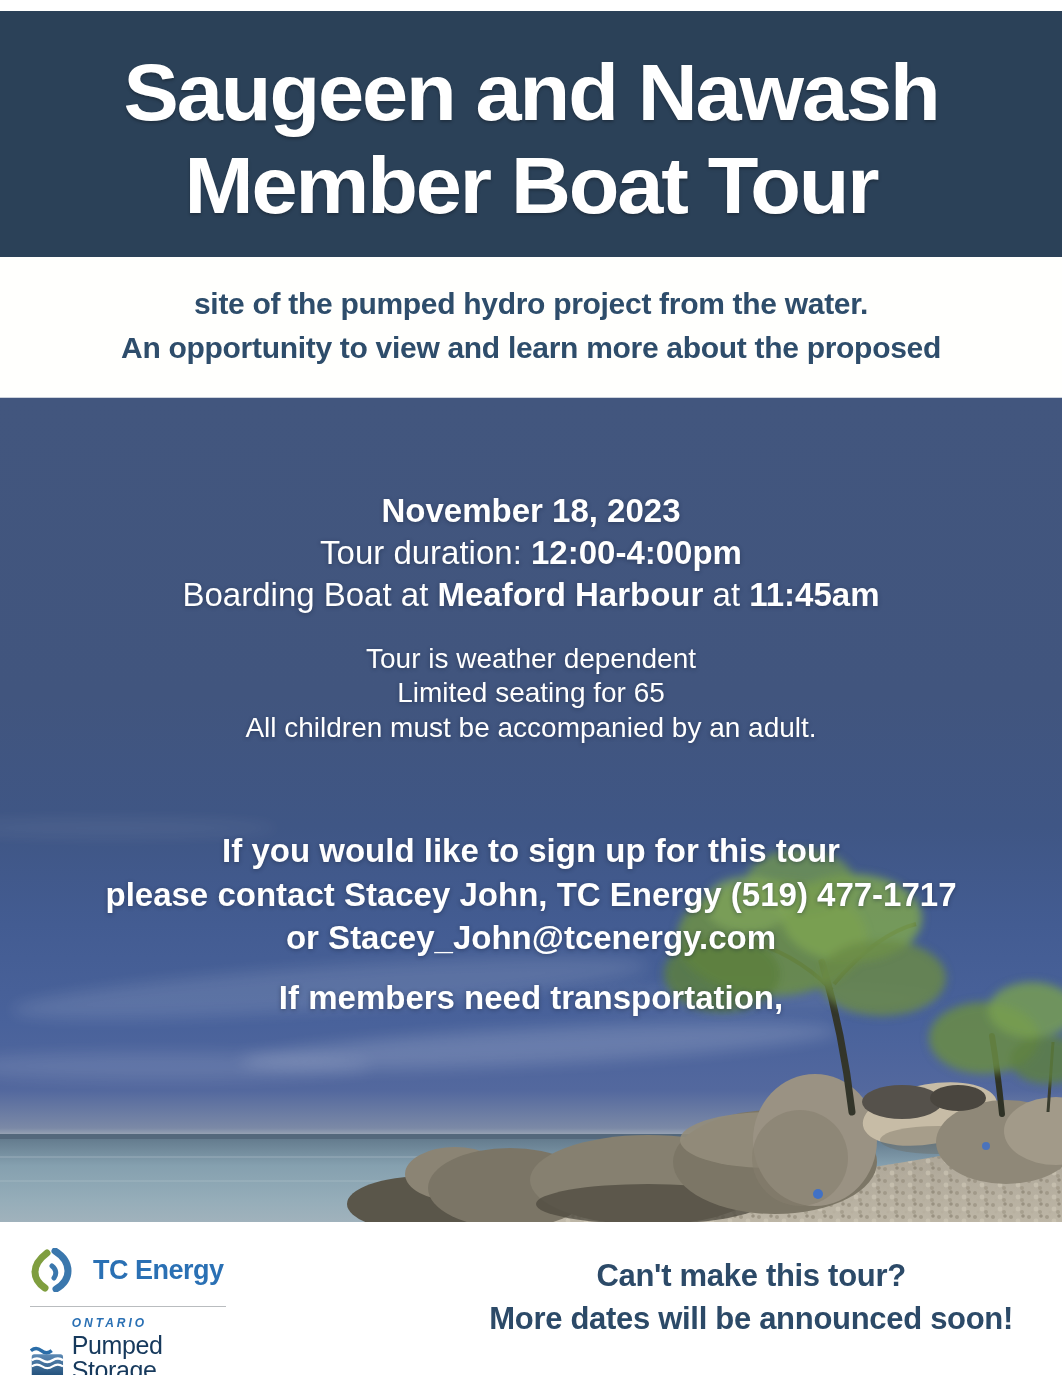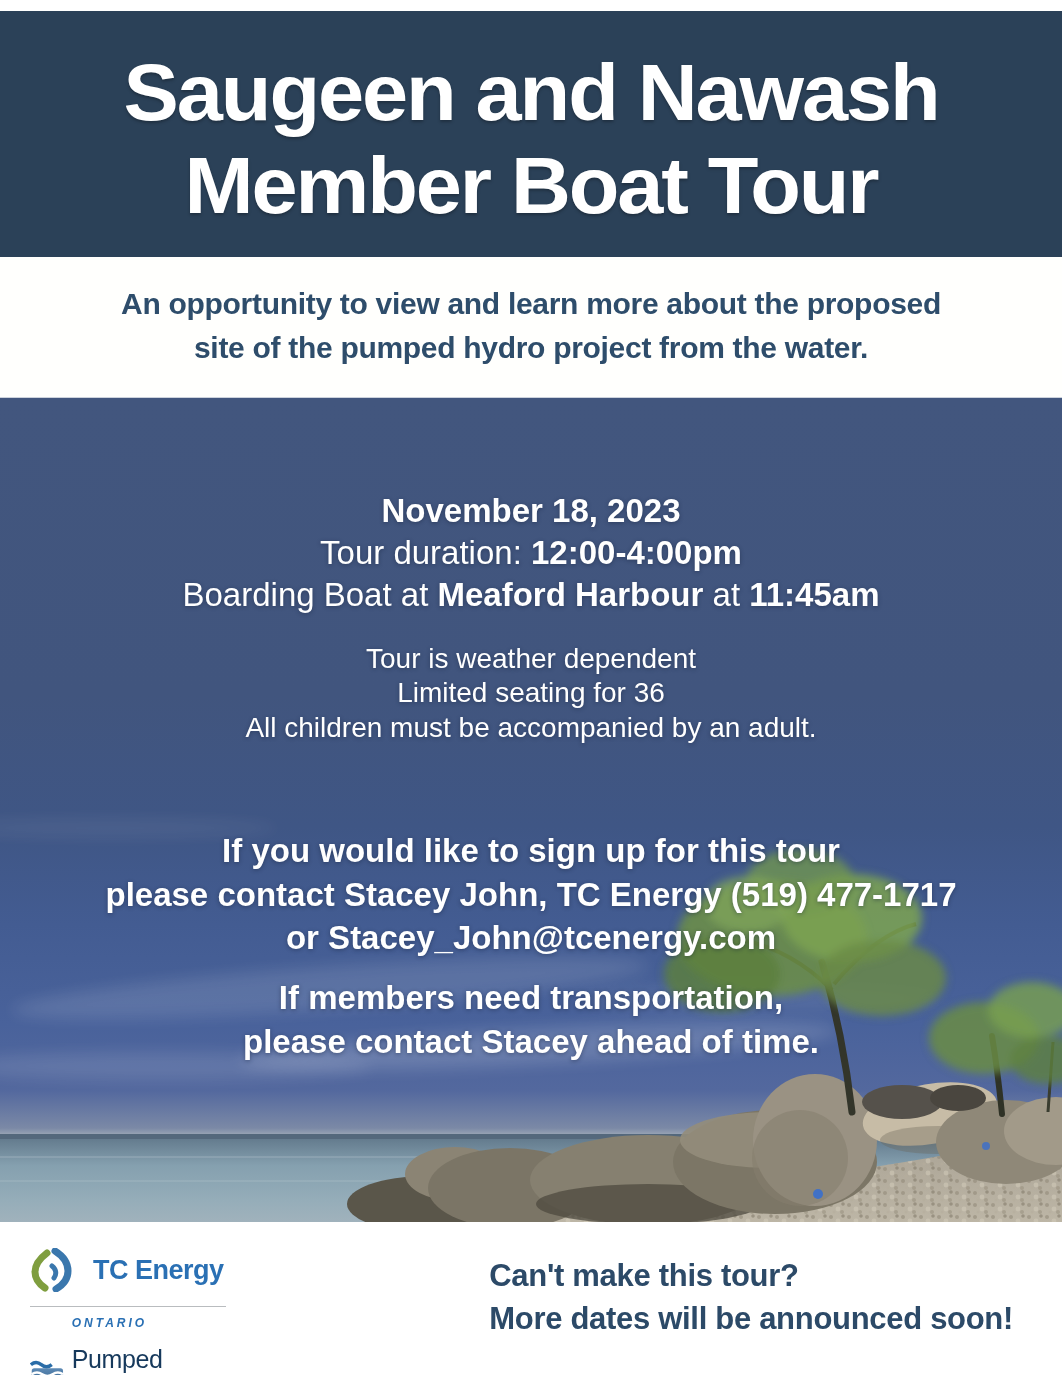--- a/index.html
+++ b/index.html
@@ -45,38 +45,38 @@
   .transport-block{top:531px;font-size:33px;font-weight:bold;line-height:1.32;}
 
   
   .footer{position:absolute;left:0;top:1222px;width:1062px;height:153px;background:#ffffff;}
   .logos{position:absolute;left:30px;top:26px;width:200px;}
   .tc-row{display:flex;align-items:center;gap:19px;}
   .tc-label{font-size:27px;font-weight:bold;color:#2a70b4;letter-spacing:-.5px;}
   .logo-divider{border:none;border-top:1px solid #b9bcbf;margin:14px 0 10px 0;width:196px;}
   .ps-row{display:flex;align-items:flex-end;gap:7px;}
   .ps-text{display:flex;flex-direction:column;line-height:1;}
-  .ps-ontario{font-size:12px;font-weight:bold;font-style:italic;letter-spacing:3px;color:#2a70b4;margin-bottom:18px;}
+  .ps-ontario{font-size:12px;font-weight:bold;font-style:italic;letter-spacing:3px;color:#2a70b4;margin-bottom:4px;}
   .ps-name{font-size:25px;color:#16395c;letter-spacing:-.4px;}
-  .cta{position:absolute;right:49px;top:33px;text-align:left;color:#2c4a68;}
+  .cta{position:absolute;right:49px;top:33px;text-align:center;color:#2c4a68;}
   .cta-line{font-size:31px;font-weight:bold;line-height:1.38;letter-spacing:-.3px;}
 </style>
 </head>
 <body>
 
 <div class="page">
 
   <div class="header">
     <div class="title-line">Saugeen and Nawash</div>
     <div class="title-line">Member Boat Tour</div>
   </div>
 
   <div class="intro">
+    <div class="intro-line">site of the pumped hydro project from the water.</div>
     <div class="intro-line">An opportunity to view and learn more about the proposed</div>
-    <div class="intro-line">site of the pumped hydro project from the water.</div>
   </div>
 
   <div class="photo">
 
     <svg class="scene" viewBox="0 0 1062 824" aria-hidden="true">
       <defs>
         <filter id="blur8" x="-40%" y="-40%" width="180%" height="180%">
             <feGaussianBlur stdDeviation="8"></feGaussianBlur>
           </filter>
         <filter id="blur4" x="-40%" y="-40%" width="180%" height="180%">
@@ -159,33 +159,32 @@
     </svg>
 
     <div class="txt event-block">
       <div><span class="b">November 18, 2023</span></div>
       <div><span>Tour duration: </span><span class="b">12:00-4:00pm</span></div>
       <div><span>Boarding Boat at </span><span class="b">Meaford Harbour</span><span> at </span><span class="b">11:45am</span></div>
     </div>
 
     <div class="txt details-block">
       <div>Tour is weather dependent</div>
-      <div>Limited seating for 36</div>
+      <div>Limited seating for 65</div>
       <div>All children must be accompanied by an adult.</div>
     </div>
 
     <div class="txt signup-block">
       <div>If you would like to sign up for this tour</div>
       <div>please contact Stacey John, TC Energy (519) 477-1717</div>
       <div>or Stacey_John@tcenergy.com</div>
     </div>
 
     <div class="txt transport-block">
       <div>If members need transportation,</div>
-      <div>please contact Stacey ahead of time.</div>
     </div>
   </div>
 
   <div class="footer">
     <div class="logos">
       <div class="tc-row">
         <svg width="44" height="44" viewBox="0 0 44 44" aria-hidden="true">
           <path d="M17,5 C9,11 5,17 5,24 C5,31 9,36 15,40" stroke="#7f9e3f" stroke-width="7" fill="none" stroke-linecap="round"></path>
           <path d="M25,3 C33,8 38,15 38,23 C38,31 33,37 26,41" stroke="#3a77ad" stroke-width="7" fill="none" stroke-linecap="round"></path>
           <path d="M22,18 C26,21 27,26 24,30" stroke="#3a77ad" stroke-width="5" fill="none" stroke-linecap="round"></path>

